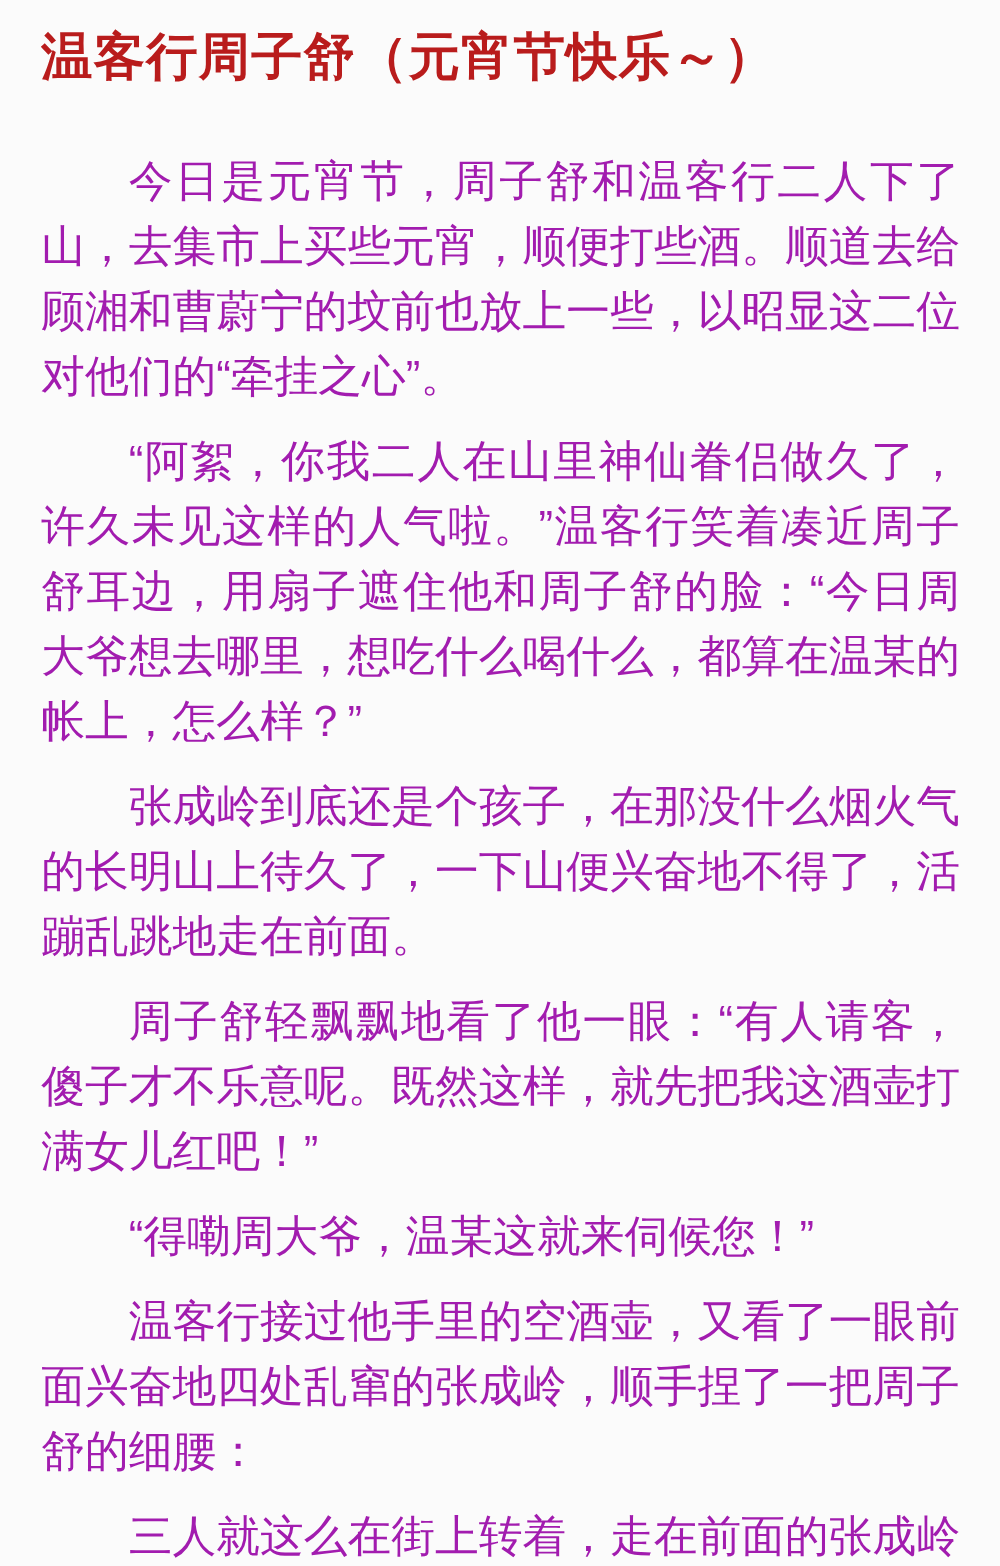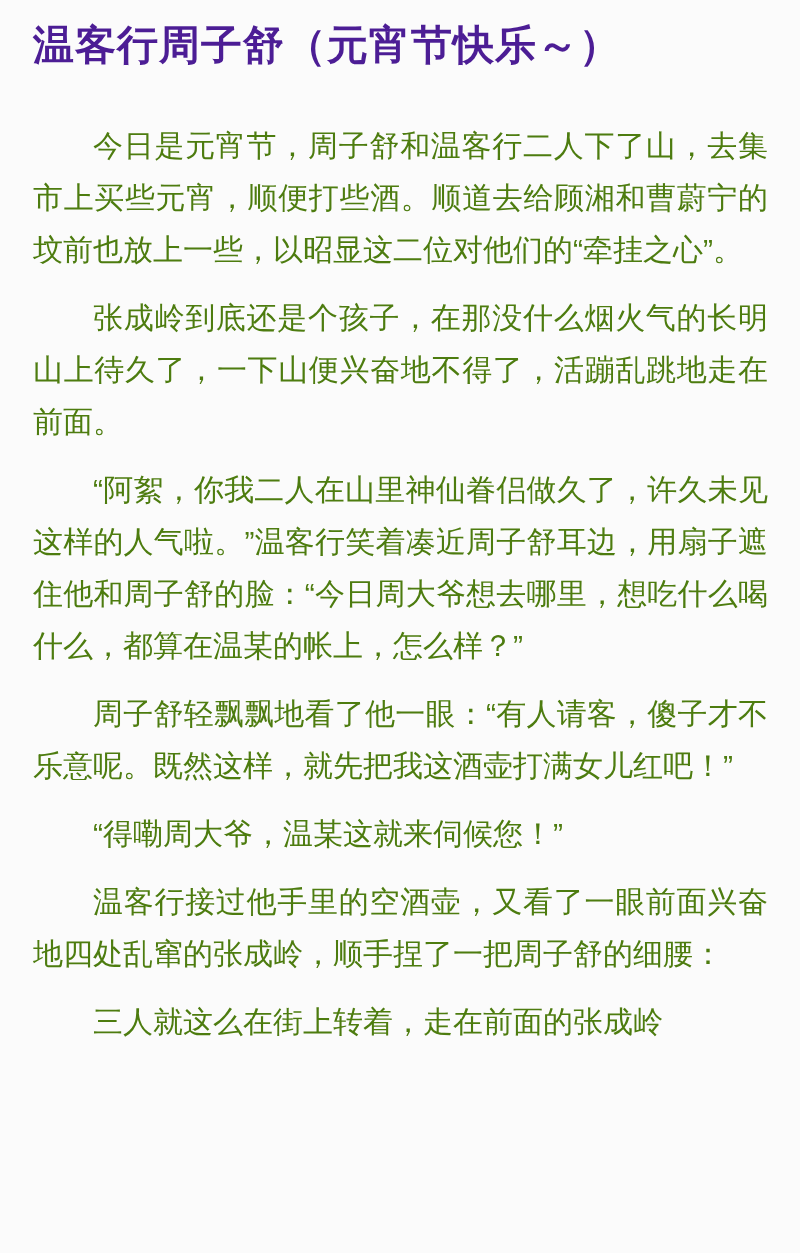--- a/index.html
+++ b/index.html
@@ -18,42 +18,42 @@
     width: 800px;
     height: 1253px;
     padding: 20px 32px 0 33px;
     background: #fbfbfb;
   }
   .title {
     margin: 0 0 50px 0;
     font-size: 41px;
     line-height: 50px;
     font-weight: 700;
-    color: #4c1d95;
+    color: #b91c1c;
     letter-spacing: 1px;
   }
   .story p {
     margin: 0 0 16px 0;
-    font-size: 30px;
+    font-size: 35px;
     line-height: 52px;
-    color: #4d7c0f;
+    color: #a21caf;
     text-indent: 2em;
     text-align: justify;
     word-break: normal;
     overflow-wrap: break-word;
   }
 </style>
 </head>
 <body>
 
 <div class="page">
   <h1 class="title">温客行周子舒（元宵节快乐～）</h1>
 
   <div class="story">
     <p>今日是元宵节，周子舒和温客行二人下了山，去集市上买些元宵，顺便打些酒。顺道去给顾湘和曹蔚宁的坟前也放上一些，以昭显这二位对他们的“牵挂之心”。</p>
+    <p>“阿絮，你我二人在山里神仙眷侣做久了，许久未见这样的人气啦。”温客行笑着凑近周子舒耳边，用扇子遮住他和周子舒的脸：“今日周大爷想去哪里，想吃什么喝什么，都算在温某的帐上，怎么样？”</p>
     <p>张成岭到底还是个孩子，在那没什么烟火气的长明山上待久了，一下山便兴奋地不得了，活蹦乱跳地走在前面。</p>
-    <p>“阿絮，你我二人在山里神仙眷侣做久了，许久未见这样的人气啦。”温客行笑着凑近周子舒耳边，用扇子遮住他和周子舒的脸：“今日周大爷想去哪里，想吃什么喝什么，都算在温某的帐上，怎么样？”</p>
     <p>周子舒轻飘飘地看了他一眼：“有人请客，傻子才不乐意呢。既然这样，就先把我这酒壶打满女儿红吧！”</p>
     <p>“得嘞周大爷，温某这就来伺候您！”</p>
     <p>温客行接过他手里的空酒壶，又看了一眼前面兴奋地四处乱窜的张成岭，顺手捏了一把周子舒的细腰：</p>
     <p>三人就这么在街上转着，走在前面的张成岭</p>
   </div>
 </div>
 
 </body></html>

